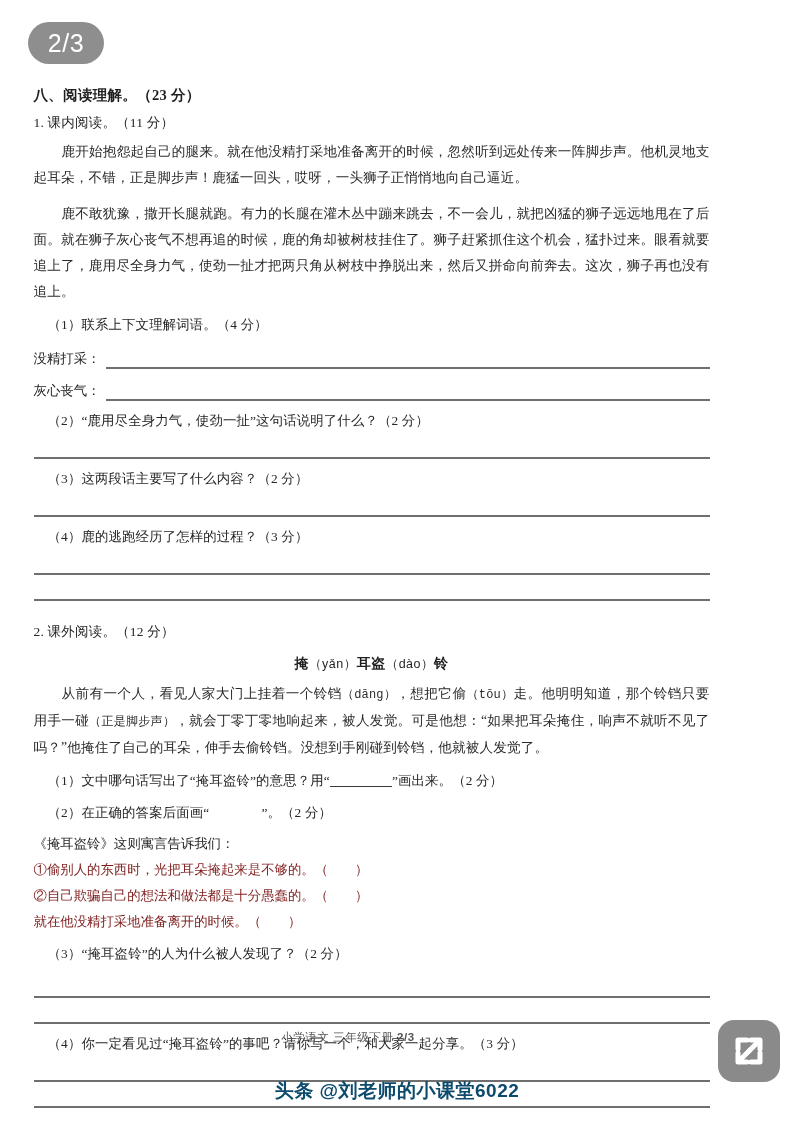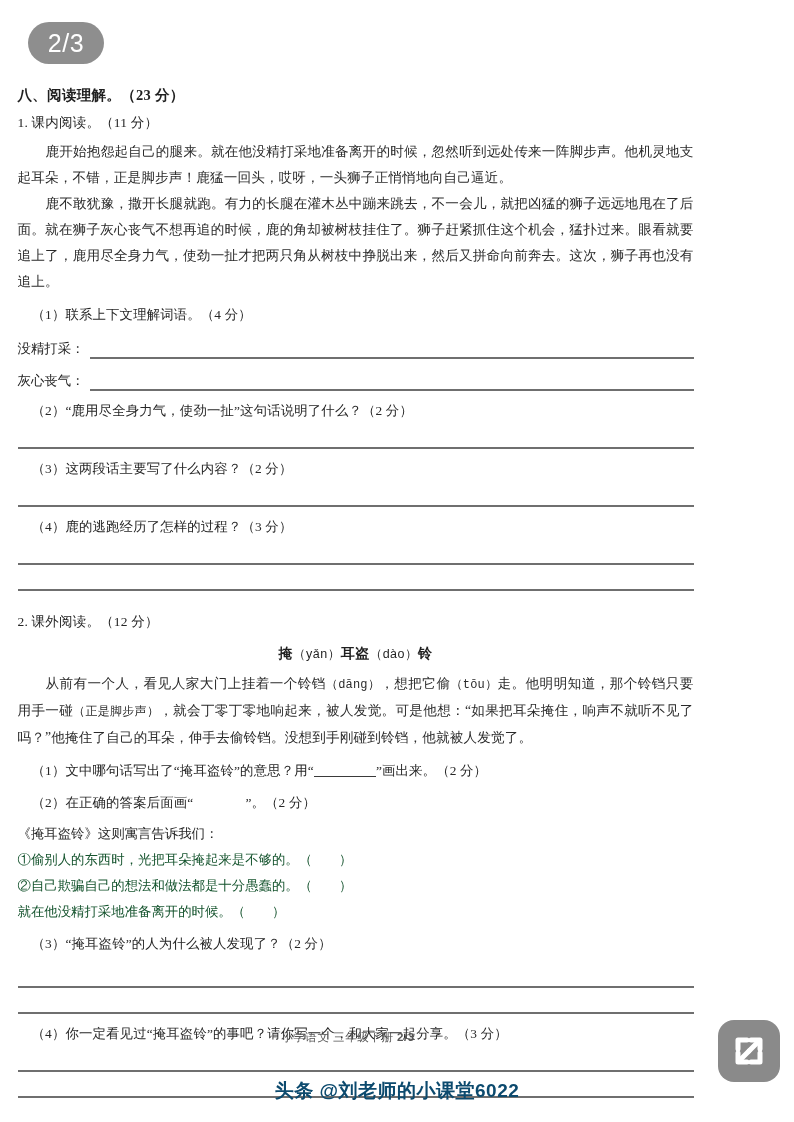--- a/index.html
+++ b/index.html
@@ -30,21 +30,21 @@
     font-family: "Liberation Sans", sans-serif;
     font-size: 25px;
     line-height: 42px;
     text-align: center;
     letter-spacing: 0.5px;
   }
 
   
   .sheet {
     position: absolute;
-    left: 0;
+    left: 16px;
     top: 78px;
     width: 711px;
   }
   .inner {
     margin: 0 auto;
     width: 676px;
     padding: 0 4px;
   }
 
   .section-title {
@@ -63,21 +63,21 @@
 
   .para {
     font-size: 13.6px;
     line-height: 26px;
     text-indent: 28px;
     text-align: justify;
     margin: 0;
     letter-spacing: 0.15px;
     color: #2a2a2a;
   }
-  .para + .para { margin-top: 0; }
+  .para + .para { margin-top: 10px; }
 
   .q {
     font-size: 13.4px;
     line-height: 25px;
     margin: 7px 0 3px 0;
     letter-spacing: 0.15px;
     color: #262626;
   }
   .q.indent { padding-left: 14px; }
 
@@ -132,21 +132,21 @@
     height: 13px;
     vertical-align: -2px;
   }
   .blank.short { width: 52px; border-bottom: none; }
 
   .opt {
     font-size: 13.4px;
     line-height: 25px;
     margin: 1px 0;
     padding-left: 0;
-    color: #14532d;
+    color: #7f1d1d;
   }
   .lead-in {
     font-size: 13.4px;
     line-height: 25px;
     margin: 6px 0 1px 0;
     color: #262626;
   }
 
   
   .footer {

